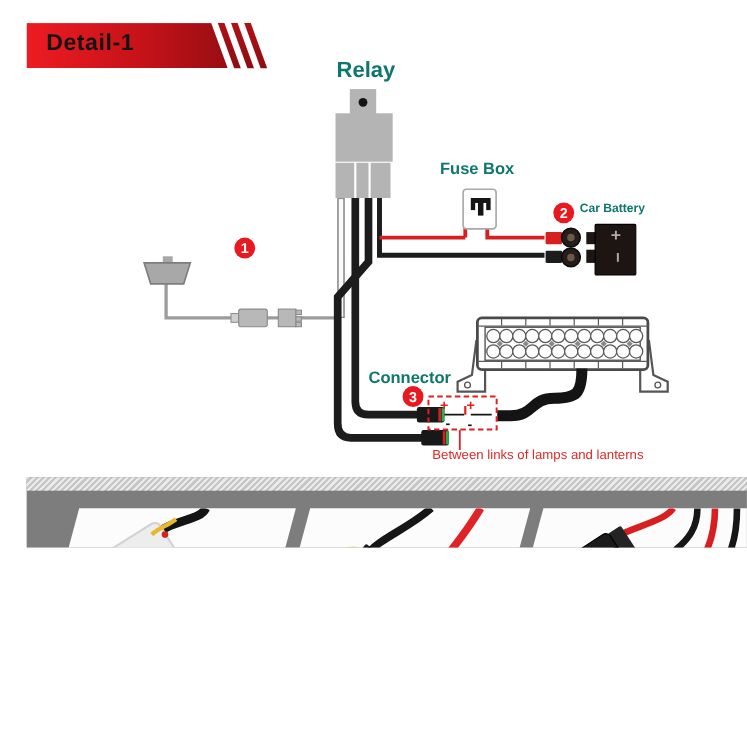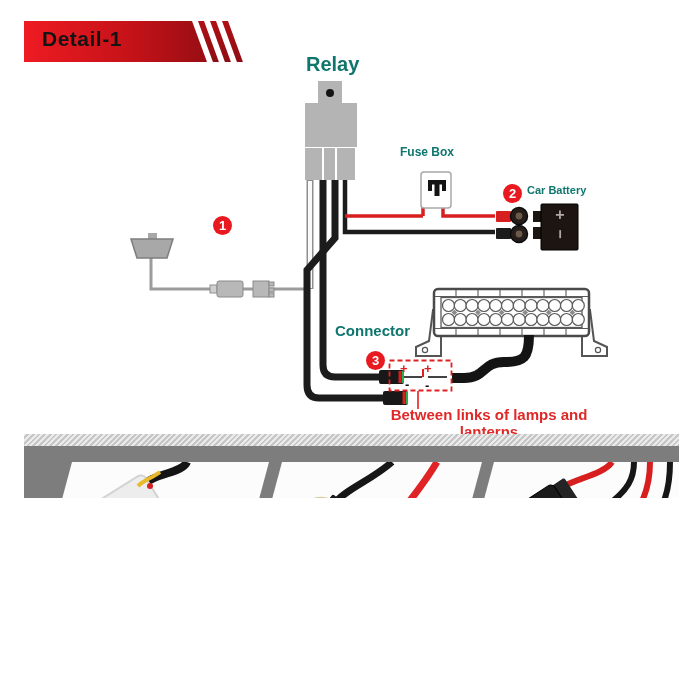--- a/index.html
+++ b/index.html
@@ -13,21 +13,21 @@
                color:#141414;letter-spacing:.5px;z-index:3;}
   .stripe{position:absolute;top:21px;width:6px;height:41px;
           background:linear-gradient(180deg,#b01015,#8d0d12);
           transform:skewX(20deg);transform-origin:top left;}
   
   .lbl{position:absolute;color:#0f766e;font-weight:600;white-space:nowrap;}
   .marker{position:absolute;width:19px;height:19px;border-radius:50%;background:#e8191f;
           color:#fff;font-size:13px;font-weight:700;display:flex;align-items:center;
           justify-content:center;line-height:1;}
   .note{position:absolute;left:339px;top:406px;width:252px;text-align:center;
-        color:#e02828;font-size:15px;font-weight:700;}
+        color:#e02828;font-size:12px;font-weight:400;}
   .pol{position:absolute;font-size:13px;font-weight:700;line-height:1;}
   .pol.red{color:#e02020}.pol.blk{color:#141414}
   .batt-sign{position:absolute;left:517px;width:38px;text-align:center;color:#b3a9a2;
              font-weight:700;font-size:16px;line-height:1;}
   .batt-sign.minus{transform:rotate(90deg);}
   
   .gallery{position:absolute;left:0;top:434px;width:679px;height:245px;background:#7d7d7d;}
   .gstrip{position:absolute;left:0;width:679px;height:12px;background:#d2d2d2;
           background-image:repeating-linear-gradient(135deg,rgba(255,255,255,.55) 0 2px,
           rgba(0,0,0,0.06) 2px 4px);}
@@ -181,23 +181,23 @@
       <rect x="381.5" y="392" width="2.5" height="12" fill="#22b14c"></rect>
       <line x1="380" y1="377" x2="398" y2="377" stroke="#141414" stroke-width="1.6"></line>
       <line x1="404" y1="377" x2="423" y2="377" stroke="#141414" stroke-width="1.6"></line>
       <line x1="399" y1="369" x2="399" y2="377" stroke="#e02020" stroke-width="2"></line>
     </g>
     <rect x="365.5" y="360.5" width="62" height="30" fill="none" stroke="#e02020" stroke-width="1.8" stroke-dasharray="5 3"></rect>
     <line x1="394" y1="391" x2="394" y2="409" stroke="#e02020" stroke-width="1.6"></line>
   </svg>
 
   <div class="lbl" style="left:282px;top:53px;font-size:20px">Relay</div>
-  <div class="lbl" style="left:376px;top:145px;font-size:12px">Fuse Box</div>
+  <div class="lbl" style="left:376px;top:145px;font-size:15px">Fuse Box</div>
   <div class="lbl" style="left:503px;top:184px;font-size:11px">Car Battery</div>
-  <div class="lbl" style="left:311px;top:322px;font-size:15px">Connector</div>
+  <div class="lbl" style="left:311px;top:335px;font-size:15px">Connector</div>
 
   <div class="marker" style="left:189px;top:216px">1</div>
   <div class="marker" style="left:479px;top:184px">2</div>
   <div class="marker" style="left:342px;top:351px">3</div>
 
   <div class="batt-sign" style="top:207px">+</div>
   <div class="batt-sign minus" style="top:226px">−</div>
 
   <div class="pol red" style="left:376px;top:362px">+</div>
   <div class="pol red" style="left:400px;top:362px">+</div>

